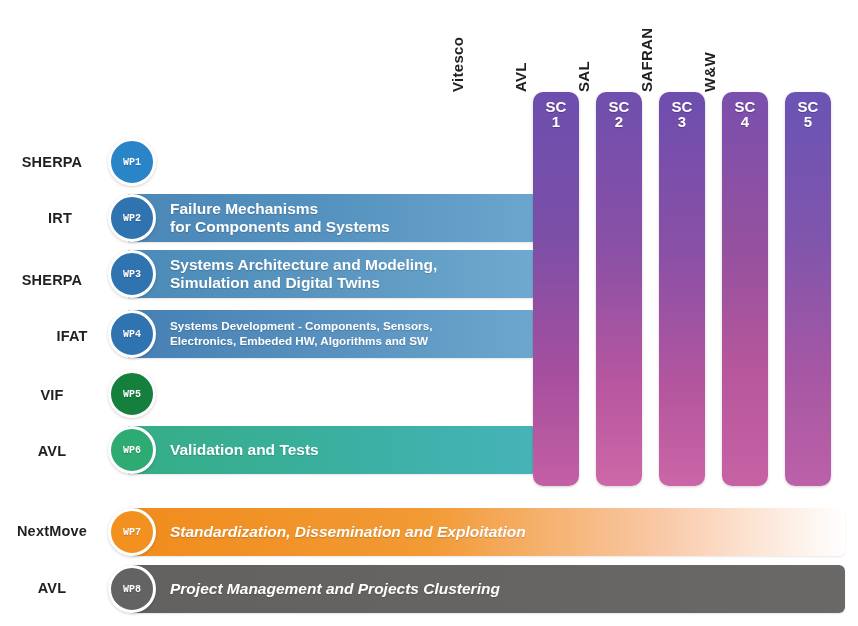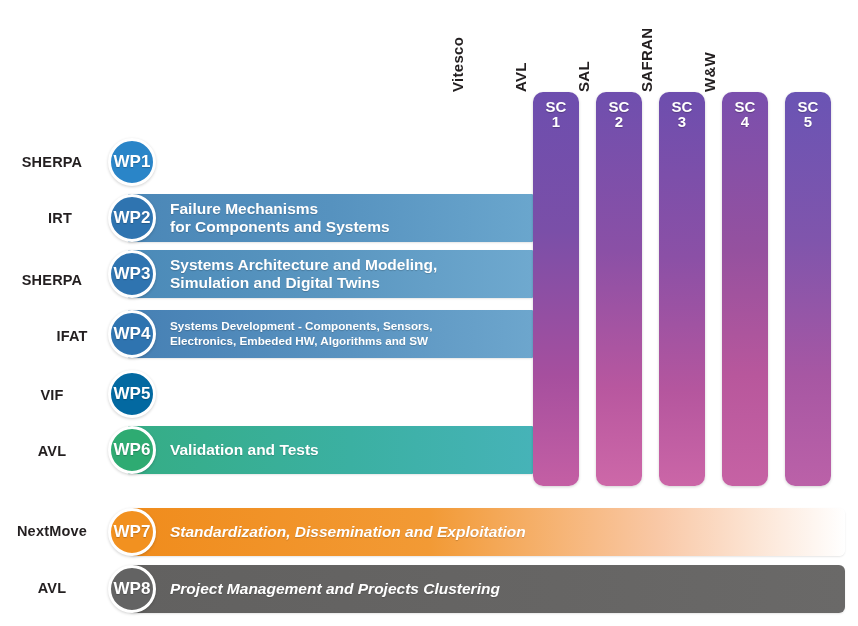--- a/index.html
+++ b/index.html
@@ -58,24 +58,25 @@
 
   .wp-circle {
     position: absolute;
     width: 48px; height: 48px;
     border-radius: 50%;
     border: 3.5px solid #ffffff;
     box-sizing: border-box;
     display: flex; align-items: center; justify-content: center;
     color: #ffffff;
     font-weight: bold;
-    font-size: 17px;
+    font-size: 10px;
     text-shadow: 0 1px 1px rgba(0,0,0,0.22);
     box-shadow: 0 1px 3px rgba(0,0,0,0.18);
     z-index: 5;
+    font-family: Liberation Mono, monospace;
   }
 
   
   .sc-col {
     position: absolute;
     width: 46px;
     border-radius: 10px;
     overflow: hidden;
     z-index: 4;
     box-shadow: 0 1px 3px rgba(0,0,0,0.18);
@@ -203,21 +204,21 @@
   </div>
   <div class="wp-circle" style="left: 108px; top: 194px; background: rgb(47, 116, 176);">
     <span>WP2</span>
   </div>
   <div class="wp-circle" style="left: 108px; top: 250px; background: rgb(47, 116, 176);">
     <span>WP3</span>
   </div>
   <div class="wp-circle" style="left: 108px; top: 310px; background: rgb(47, 116, 176);">
     <span>WP4</span>
   </div>
-  <div class="wp-circle" style="left: 108px; top: 370px; background: #0369a1;">
+  <div class="wp-circle" style="left: 108px; top: 370px; background: #15803d;">
     <span>WP5</span>
   </div>
   <div class="wp-circle" style="left: 108px; top: 426px; background: rgb(46, 171, 114);">
     <span>WP6</span>
   </div>
   <div class="wp-circle" style="left: 108px; top: 508px; background: rgb(242, 145, 32);">
     <span>WP7</span>
   </div>
   <div class="wp-circle" style="left: 108px; top: 565px; background: rgb(99, 99, 99);">
     <span>WP8</span>

